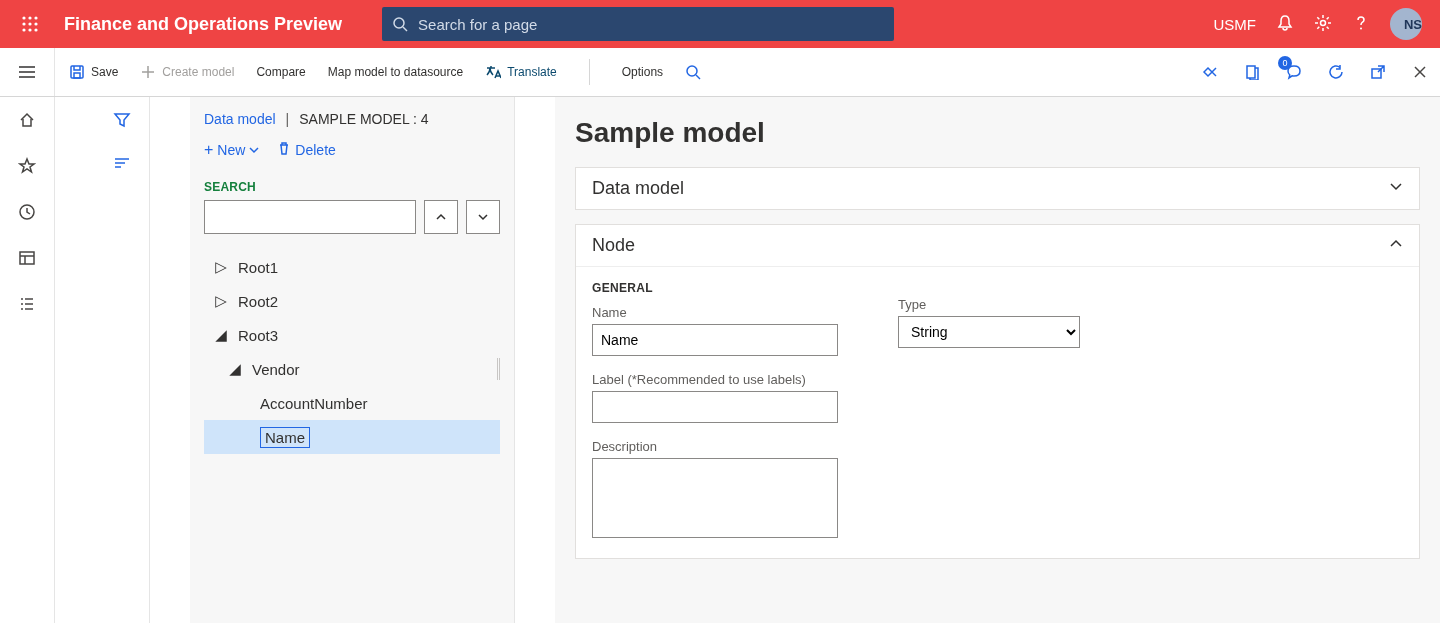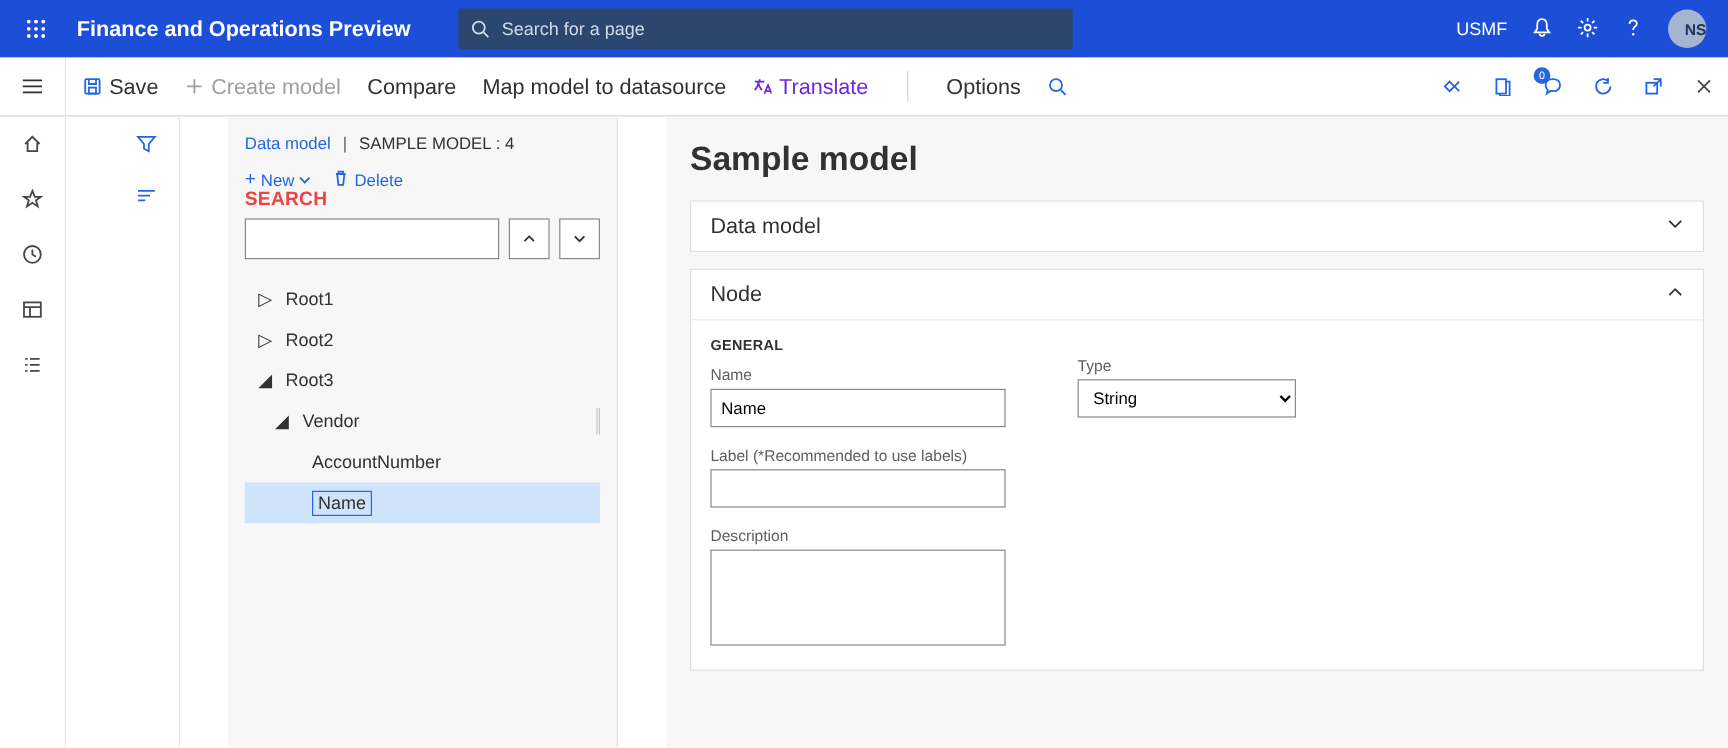--- a/index.html
+++ b/index.html
@@ -1,21 +1,21 @@
 <!DOCTYPE html>
 <html><head>
 <meta charset="utf-8">
 <style>
   * { box-sizing: border-box; margin: 0; padding: 0; }
   body { font-family: "Segoe UI", Tahoma, sans-serif; font-size: 14px; color: #323130; background: #ffffff; }
 
   
   .topbar {
     display: flex; align-items: center; height: 48px;
-    background: #1d4ed8; color: #fff; padding: 0 10px;
+    background: #ef4444; color: #fff; padding: 0 10px;
   }
   .topbar .waffle { width: 40px; display:flex; align-items:center; justify-content:center; font-size:18px; }
   .topbar .title { font-size: 18px; font-weight: 600; padding-left: 14px; padding-right: 40px; white-space: nowrap; }
   .topbar .searchbox {
     flex: none; width: 512px; height: 34px; border-radius: 2px;
     background: #2b476f; display:flex; align-items:center; color:#d2dbe8;
   }
   .topbar .searchbox .search-icon{ width:36px; display:flex; align-items:center; justify-content:center; }
   .topbar .searchbox .search-text{ font-size:15px; }
   .topbar .spacer { flex: 1; }
@@ -23,24 +23,24 @@
   .topbar .avatar { width:32px; height:32px; border-radius:50%; background:#a3b5cf; color:#203659;
     display:flex; align-items:center; justify-content:flex-end; font-size:13px; font-weight:600; }
 
   
   .actionbar {
     display:flex; align-items:center; height:49px; border-bottom:1px solid #d6d6d6;
     padding: 0 10px 0 0; background:#fff; position:relative;
   }
   .actionbar .hamburger { width:55px; display:flex; align-items:center; justify-content:center; border-right:1px solid #e5e5e5; height:100%; }
   .actionbar .group { display:flex; align-items:center; gap: 22px; padding-left: 14px; height:100%; }
-  .actionbar .btn { display:flex; align-items:center; gap:6px; font-size:18px; cursor:pointer;justify-content:space-between; }
+  .actionbar .btn { display:flex; align-items:center; gap:6px; font-size:12px; cursor:pointer;justify-content:space-between; }
   .actionbar .btn.disabled { color:#a19f9d; }
   .actionbar .btn .icon { width:16px; height:16px; display:inline-flex; align-items:center; justify-content:center; }
-  .actionbar .btn.translate { color:#6d28d9; }
+  .actionbar .btn.translate { color:#0c4a6e; }
   .actionbar .divider { width:1px; height:26px; background:#d6d6d6; margin:0 10px; }
   .actionbar .right-icons { margin-left:auto; display:flex; align-items:center; gap:22px; }
   .actionbar .right-icons .icon-btn{ width:20px; height:20px; display:flex; align-items:center; justify-content:center; color:#2266e3; position:relative; }
   .actionbar .right-icons .badge{
     position:absolute; top:-6px; left:-6px; min-width:14px; height:14px; border-radius:8px;
     background:#2266e3; color:#fff; font-size:9px; display:flex; align-items:center; justify-content:center; padding:0 3px;
   }
   .actionbar .right-icons .close{ color:#484644; font-size:14px; }
 
   
@@ -53,21 +53,21 @@
 
   .treepanel { width:325px; border-right:1px solid #e5e5e5; padding: 14px 14px 0 14px; background:#f7f7f7; }
   .breadcrumbs{ font-size:14px; display:flex; align-items:center; gap:10px; }
   .breadcrumbs .link{ color:#2266e3; }
   .breadcrumbs .sep{ color:#605e5c; }
 
   .tree-toolbar{ display:flex; align-items:center; gap:18px; margin-top:14px; }
   .tree-toolbar .btn{ color:#2266e3; display:flex; align-items:center; gap:4px; cursor:pointer; }
   .tree-toolbar .plus{ font-size:16px; line-height:1; }
 
-  .search-label{ font-size:16px; font-weight:700; letter-spacing:.2px; color:#ef4444; }
+  .search-label{ font-size:12px; font-weight:700; letter-spacing:.2px; margin-top:22px; color:#15803d; }
   .search-row{ display:flex; gap:8px; margin-top:6px; }
   .search-row input{ flex:1; height:34px; border:1px solid #8a8886; background:#fff; padding:0 6px; }
   .search-row .navbtn{ width:34px; height:34px; border:1px solid #8a8886; background:#fff; display:flex; align-items:center; justify-content:center; cursor:pointer; }
 
   .tree{ margin-top:16px; }
   .tree .node{ display:flex; align-items:center; height:34px; font-size:15px; }
   .tree .arrow{ width:14px; text-align:center; color:#323130; margin-right:10px; }
   .tree .pad1{ padding-left:10px; }
   .tree .pad2{ padding-left:24px; }
   .tree .pad3{ padding-left:56px; }

